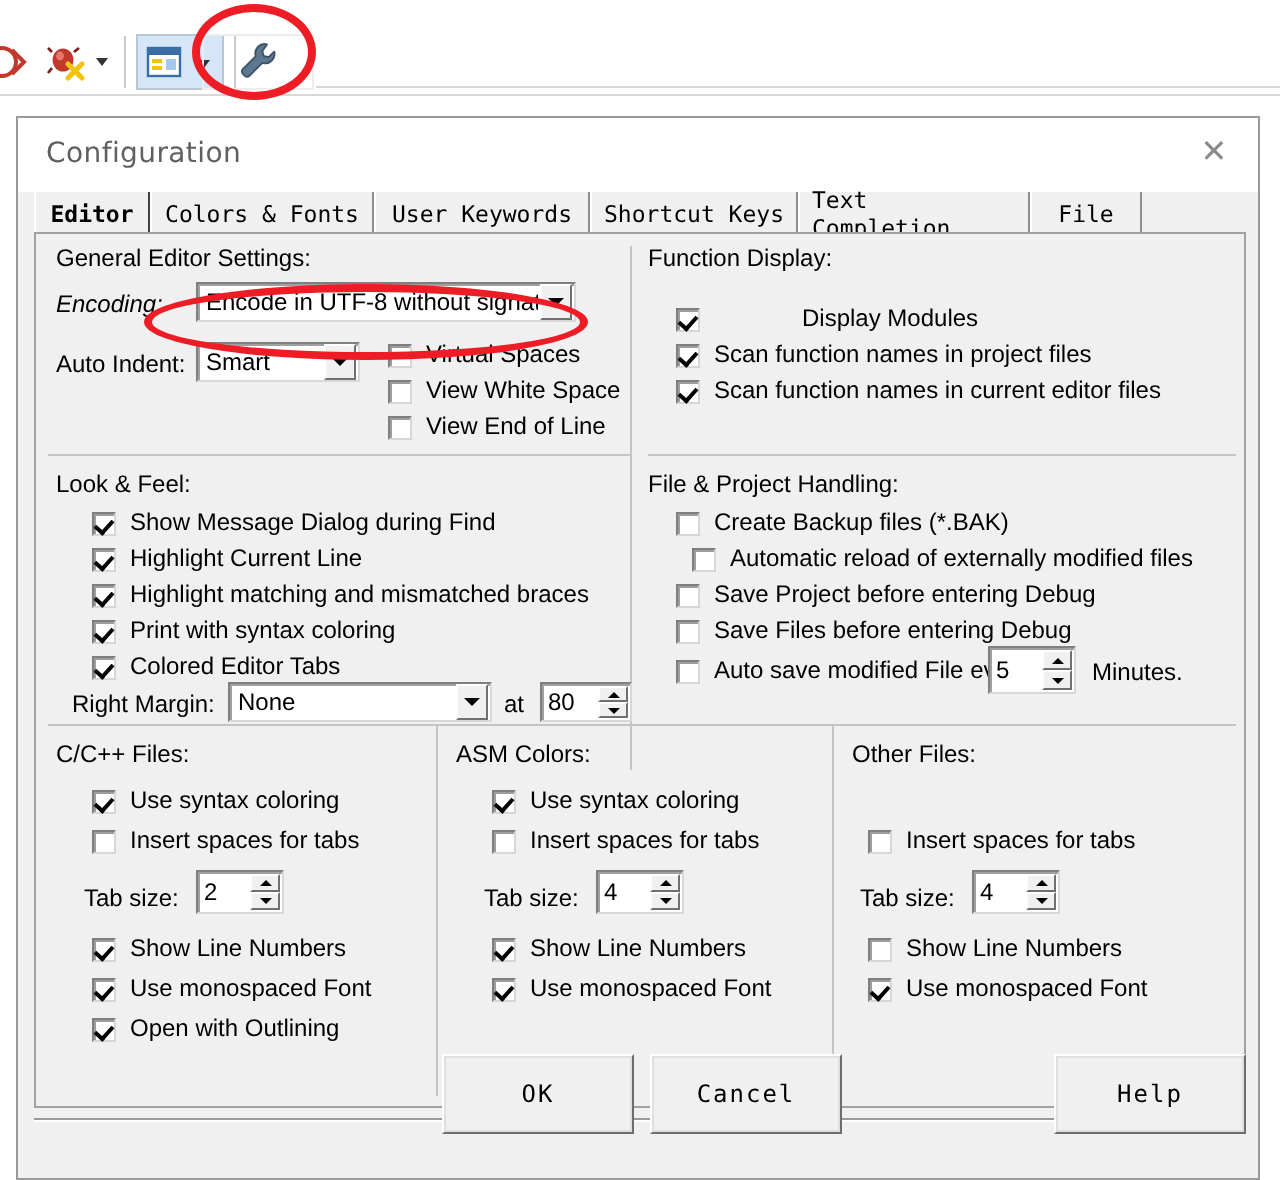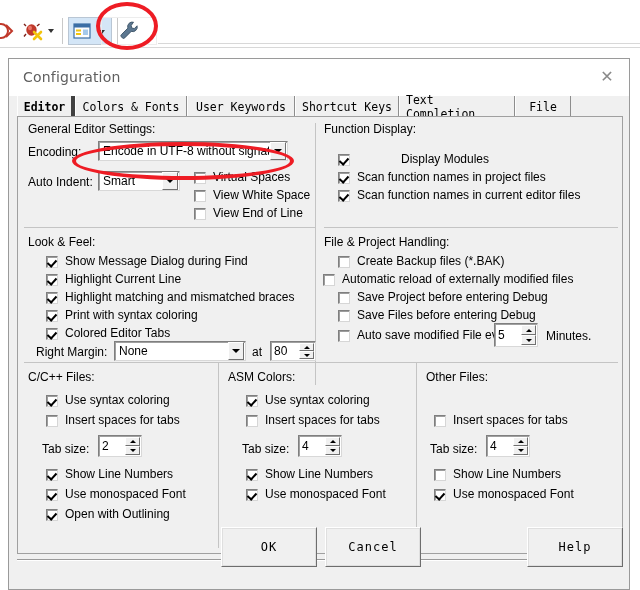--- a/index.html
+++ b/index.html
@@ -36,21 +36,21 @@
   #close-btn{position:absolute;right:10px;top:7px;width:24px;height:22px;
              display:flex;align-items:center;justify-content:center;
              color:#8a8a8a;font-size:16px;line-height:1;cursor:default;}
 
   
   #tabstrip{position:absolute;left:8px;top:37px;right:8px;height:22px;}
   .tab{position:absolute;top:0;height:21px;box-sizing:border-box;
        background:#f0f0f0;border-left:1px solid #fdfdfd;border-right:1px solid #8d8d8d;
        font-family:"DejaVu Sans Mono", monospace;font-size:11.5px;color:#000;
        display:flex;align-items:center;justify-content:center;padding:0 6px;cursor:default;}
-  .tab.active{background:#f0f0f0;border-right:4px solid #404040;font-weight:bold;border-bottom:none;}
+  .tab.active{background:#f0f0f0;border-right:1px solid #404040;font-weight:bold;border-bottom:none;}
   .tab.active:after{content:"";position:absolute;left:0;right:0;bottom:-2px;height:3px;background:#f0f0f0;}
 
   
   #panel{position:absolute;left:8px;top:57px;width:606px;height:438px;
          background:#f0f0f0;border:1px solid #a0a0a0;box-sizing:border-box;}
 
   
   .grp-line-h{position:absolute;height:1px;background:#c4c4c4;}
   .grp-line-v{position:absolute;width:1px;background:#c4c4c4;}
 
@@ -180,21 +180,21 @@
     <div class="grp-line-h" style="left:6px;top:110px;width:291px;"></div>
     <div class="grp-line-h" style="left:306px;top:110px;width:294px;"></div>
 
     <div class="grp-line-h" style="left:6px;top:245px;width:594px;"></div>
 
     <div class="grp-line-v" style="left:200px;top:245px;height:186px;"></div>
     <div class="grp-line-v" style="left:398px;top:245px;height:186px;"></div>
 
     <div class="grp-title" style="left:10px;top:5px;">General Editor Settings:</div>
 
-    <div class="lab" style="left:10px;top:28px;">Encoding:</div>
+    <div class="lab" style="left:10px;top:28px;font-style:italic;">Encoding:</div>
     <div class="combo" style="left:80px;top:24px;width:190px;height:20px;">
       <span class="val">Encode in UTF-8 without signature</span>
       <span class="arrow">
           <i></i>
         </span>
     </div>
 
     <div class="lab" style="left:10px;top:58px;">Auto Indent:</div>
     <div class="combo" style="left:80px;top:54px;width:82px;height:20px;">
       <span class="val">Smart</span>
@@ -270,21 +270,21 @@
             <i></i>
           </span>
       </span>
     </div>
 
     <div class="grp-title" style="left:306px;top:118px;">File &amp; Project Handling:</div>
     <div class="cb" style="left:320px;top:138px;">
       <span class="cbx"></span>
       <span class="lbl">Create Backup files (*.BAK)</span>
     </div>
-    <div class="cb" style="left:305px;top:156px;">
+    <div class="cb" style="left:328px;top:156px;">
       <span class="cbx"></span>
       <span class="lbl">Automatic reload of externally modified files</span>
     </div>
     <div class="cb" style="left:320px;top:174px;">
       <span class="cbx"></span>
       <span class="lbl">Save Project before entering Debug</span>
     </div>
     <div class="cb" style="left:320px;top:192px;">
       <span class="cbx"></span>
       <span class="lbl">Save Files before entering Debug</span>

